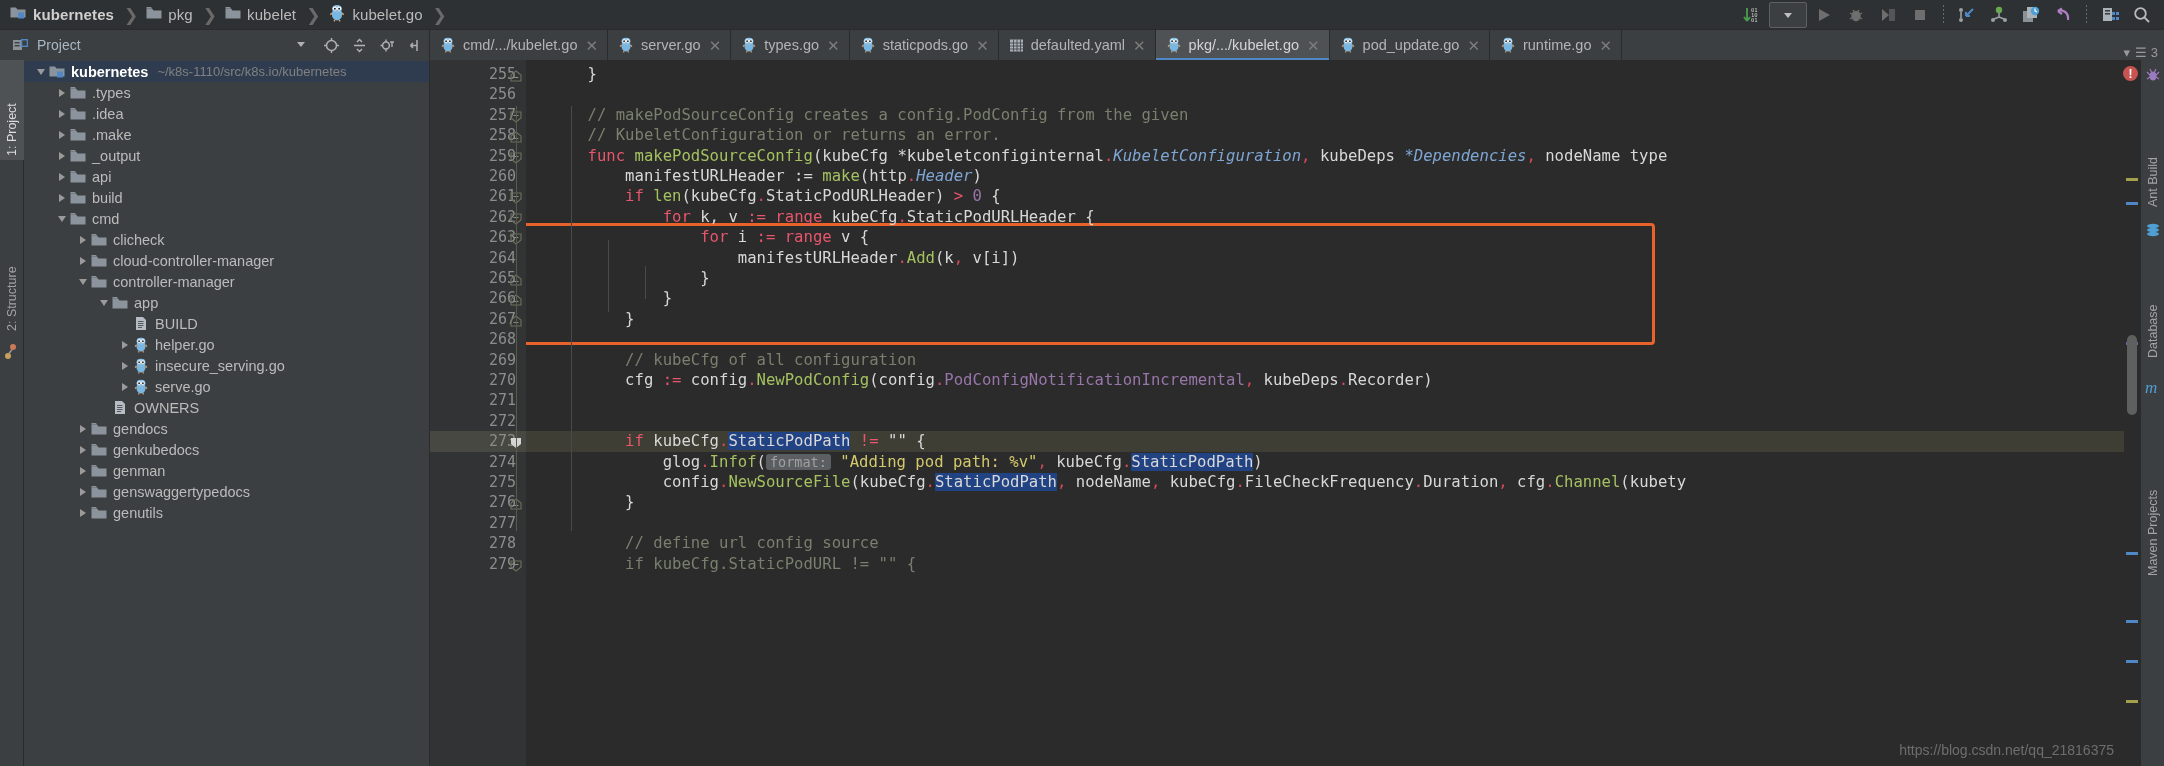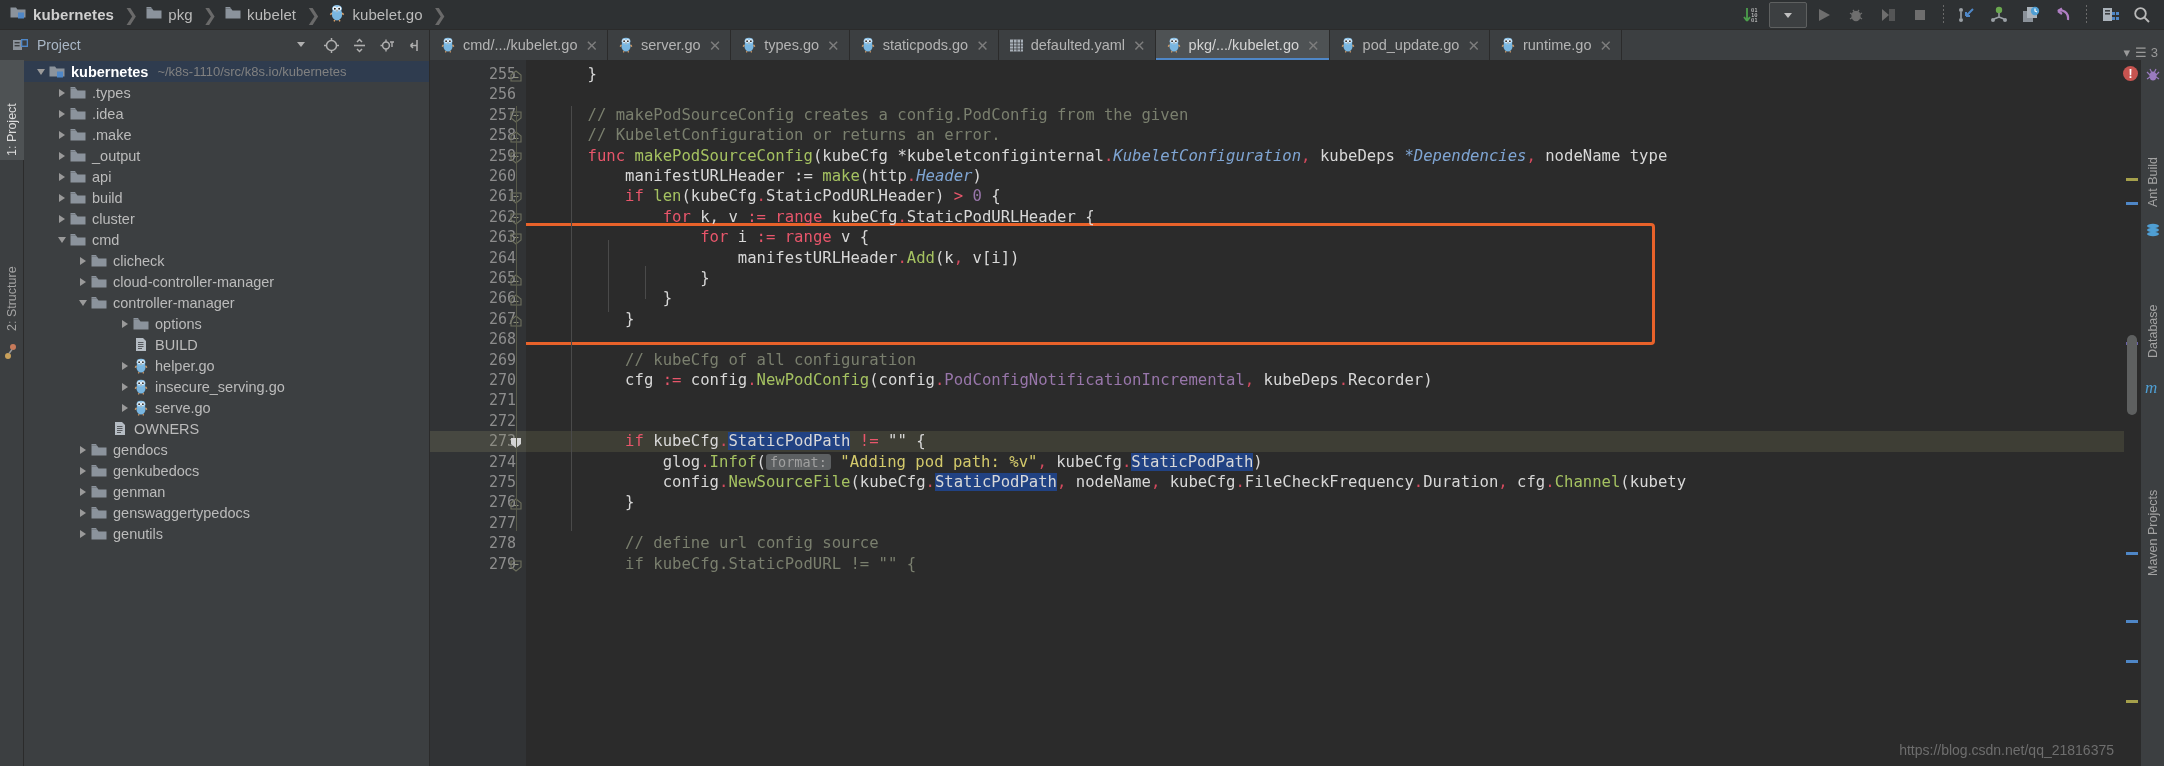--- a/index.html
+++ b/index.html
@@ -521,32 +521,20 @@
           <span class="ficon">
             <svg width="16" height="14" viewBox="0 0 16 14">
               <path d="M0.5 2.5 L6 2.5 L7.5 4.5 L15.5 4.5 L15.5 12.5 L0.5 12.5 Z" fill="#8b939c"></path>
               <path d="M0.5 1 L5 1 L6 2.5 L0.5 2.5 Z" fill="#8b939c"></path>
             </svg>
           </span>
           <span class="tname">build</span>
         </div>
         <div class="trow" style="padding-left: 31px;">
           <span class="tw">
-            <i class="arrow closed"></i>
-          </span>
-          <span class="ficon">
-            <svg width="16" height="14" viewBox="0 0 16 14">
-              <path d="M0.5 2.5 L6 2.5 L7.5 4.5 L15.5 4.5 L15.5 12.5 L0.5 12.5 Z" fill="#8b939c"></path>
-              <path d="M0.5 1 L5 1 L6 2.5 L0.5 2.5 Z" fill="#8b939c"></path>
-            </svg>
-          </span>
-          <span class="tname">cluster</span>
-        </div>
-        <div class="trow" style="padding-left: 31px;">
-          <span class="tw">
             <i class="arrow open"></i>
           </span>
           <span class="ficon">
             <svg width="16" height="14" viewBox="0 0 16 14">
               <path d="M0.5 2.5 L6 2.5 L7.5 4.5 L15.5 4.5 L15.5 12.5 L0.5 12.5 Z" fill="#8b939c"></path>
               <path d="M0.5 1 L5 1 L6 2.5 L0.5 2.5 Z" fill="#8b939c"></path>
             </svg>
           </span>
           <span class="tname">cmd</span>
         </div>
@@ -579,31 +567,31 @@
             <i class="arrow open"></i>
           </span>
           <span class="ficon">
             <svg width="16" height="14" viewBox="0 0 16 14">
               <path d="M0.5 2.5 L6 2.5 L7.5 4.5 L15.5 4.5 L15.5 12.5 L0.5 12.5 Z" fill="#8b939c"></path>
               <path d="M0.5 1 L5 1 L6 2.5 L0.5 2.5 Z" fill="#8b939c"></path>
             </svg>
           </span>
           <span class="tname">controller-manager</span>
         </div>
-        <div class="trow" style="padding-left: 94px;">
-          <span class="tw">
-            <i class="arrow closed"></i>
-          </span>
-          <span class="ficon">
-            <svg width="16" height="14" viewBox="0 0 16 14">
-              <path d="M0.5 2.5 L6 2.5 L7.5 4.5 L15.5 4.5 L15.5 12.5 L0.5 12.5 Z" fill="#8b939c"></path>
-              <path d="M0.5 1 L5 1 L6 2.5 L0.5 2.5 Z" fill="#8b939c"></path>
-            </svg>
-          </span>
-          <span class="tname">options</span>
+        <div class="trow" style="padding-left: 73px;">
+          <span class="tw">
+            <i class="arrow open"></i>
+          </span>
+          <span class="ficon">
+            <svg width="16" height="14" viewBox="0 0 16 14">
+              <path d="M0.5 2.5 L6 2.5 L7.5 4.5 L15.5 4.5 L15.5 12.5 L0.5 12.5 Z" fill="#8b939c"></path>
+              <path d="M0.5 1 L5 1 L6 2.5 L0.5 2.5 Z" fill="#8b939c"></path>
+            </svg>
+          </span>
+          <span class="tname">app</span>
         </div>
         <div class="trow" style="padding-left: 94px;">
           <span class="tw"></span>
           <span class="ficon">
             <svg width="14" height="15" viewBox="0 0 14 15">
               <path d="M2 1 L9 1 L12 4 L12 14 L2 14 Z" fill="#b5bcc3"></path>
               <path d="M4 5.5 L9.5 5.5 M4 7.5 L9.5 7.5 M4 9.5 L9.5 9.5 M4 11.5 L8 11.5" stroke="#4a4d50" stroke-width="0.9"></path>
             </svg>
           </span>
           <span class="tname">BUILD</span>

